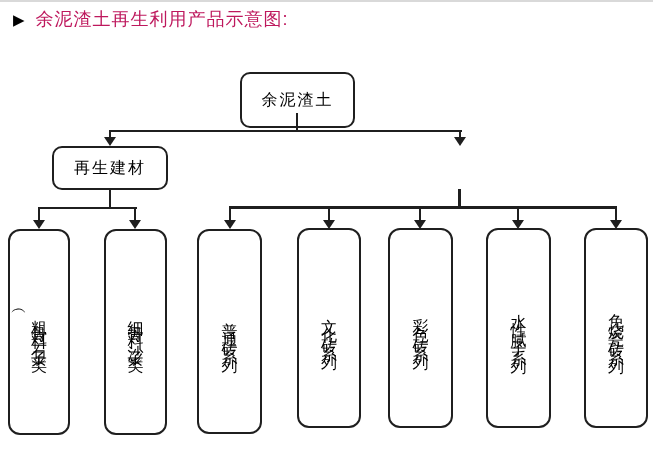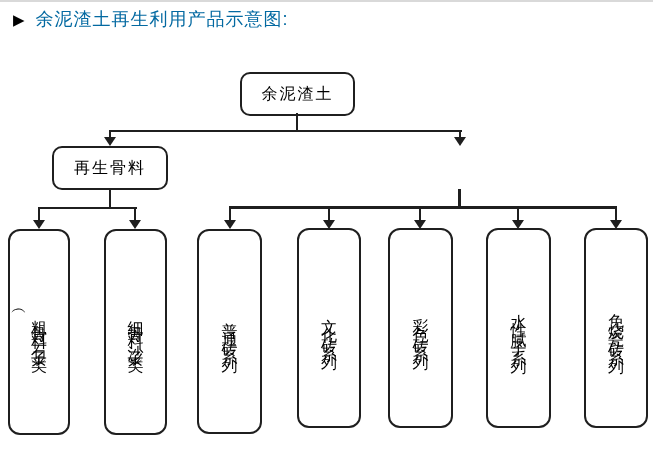--- a/index.html
+++ b/index.html
@@ -24,21 +24,21 @@
   
   .header{
     position:absolute;left:13px;top:8px;
     display:flex;align-items:center;gap:11px;
     white-space:nowrap;
   }
   .bullet{
     font-size:15px;line-height:1;color:#000;
   }
   .title{
-    font-size:18px;letter-spacing:1px;line-height:22px;color:#0369a1;
+    font-size:18px;letter-spacing:1px;line-height:22px;color:#be185d;
   }
   
   .node{
     position:absolute;
     border:2px solid var(--line);
     border-radius:10px;
     background:#fff;
     display:flex;align-items:center;justify-content:center;
   }
   .node .h-label{
@@ -78,33 +78,33 @@
 
 <div class="canvas">
 
   <div class="top-rule"></div>
 
   <div class="header">
     <span class="bullet">▶</span>
     <span class="title">余泥渣土再生利用产品示意图:</span>
   </div>
 
-  <div class="node" style="left:240px;top:72px;width:115px;height:44px;">
+  <div class="node" style="left:240px;top:72px;width:115px;height:56px;">
     <span class="h-label">余泥渣土</span>
   </div>
 
   <div class="vline" style="left:296px;top:113px;height:19px;"></div>
   <div class="hline" style="left:109px;top:130px;width:353px;"></div>
   <div class="vline" style="left:109px;top:130px;height:8px;"></div>
   <div class="arrow-head" style="left:104px;top:137px;"></div>
   <div class="vline" style="left:459px;top:130px;height:8px;"></div>
   <div class="arrow-head" style="left:454px;top:137px;"></div>
 
   <div class="node" style="left:52px;top:146px;width:116px;height:44px;">
-    <span class="h-label">再生骨料</span>
+    <span class="h-label">再生建材</span>
   </div>
 
   <div class="vline" style="left:109px;top:189px;height:20px;"></div>
   <div class="hline" style="left:38px;top:207px;width:99px;"></div>
   <div class="vline" style="left:38px;top:207px;height:14px;"></div>
   <div class="arrow-head" style="left:33px;top:220px;"></div>
   <div class="vline" style="left:134px;top:207px;height:14px;"></div>
   <div class="arrow-head" style="left:129px;top:220px;"></div>
 
   <div class="vline thick" style="left:458px;top:189px;height:20px;"></div>

